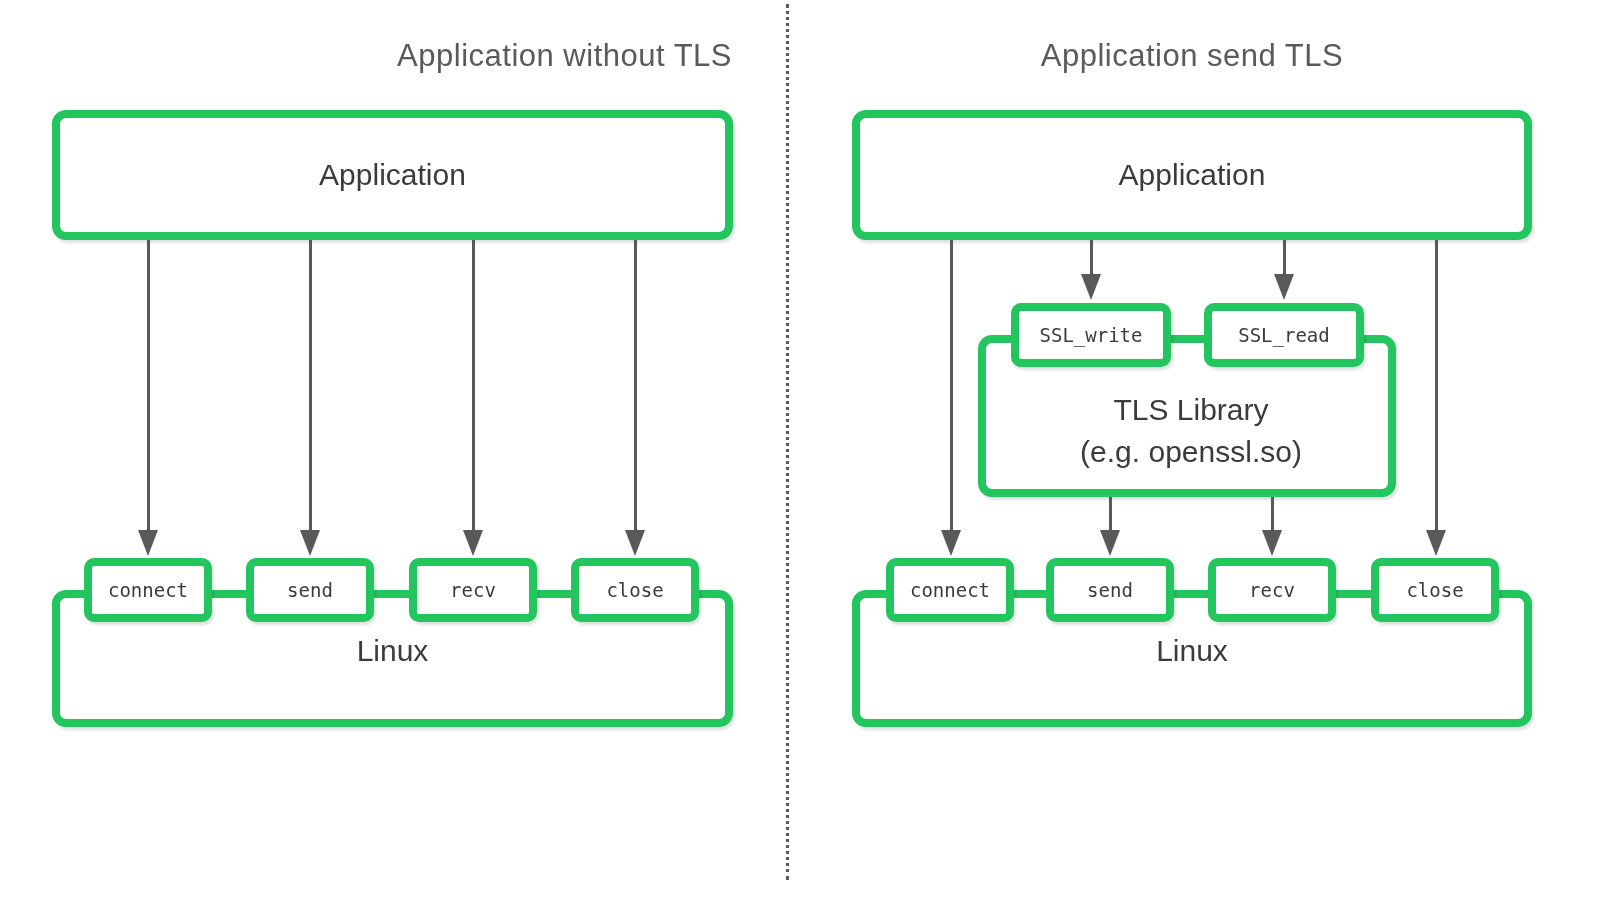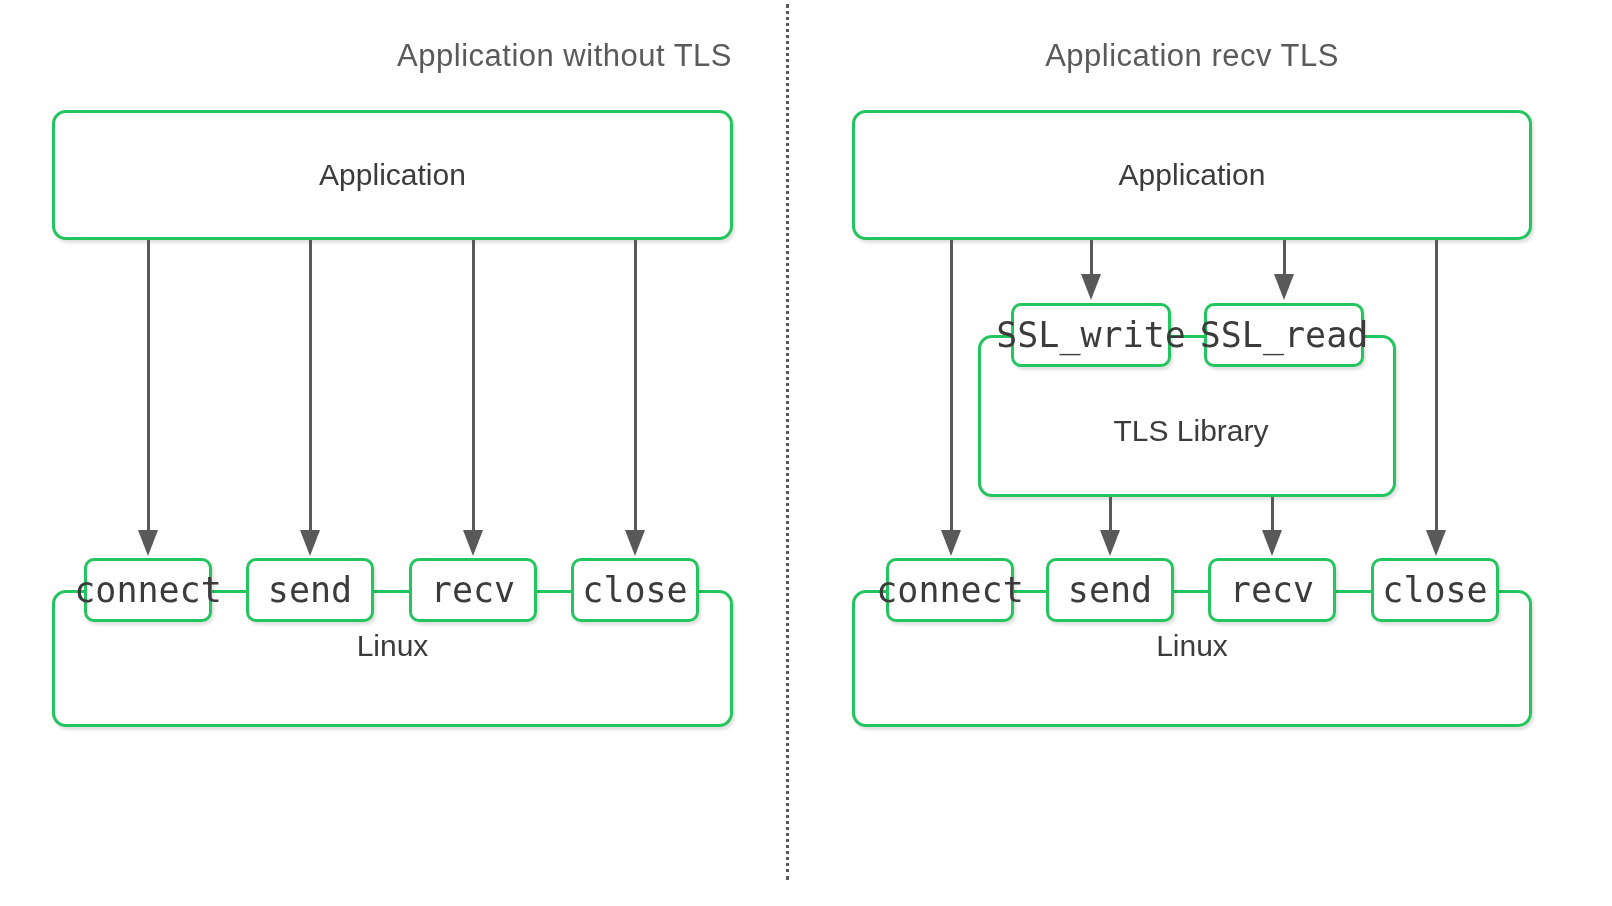--- a/index.html
+++ b/index.html
@@ -21,21 +21,21 @@
     position: absolute;
     text-align: center;
     font-size: 31px;
     color: #5a5a5a;
     letter-spacing: 0.5px;
   }
   .box {
     position: absolute;
     box-sizing: border-box;
     background: #ffffff;
-    border: 3px solid #22c55e;
+    border: 8px solid #22c55e;
     border-radius: 14px;
     box-shadow: 2px 3px 3px rgba(0,0,0,0.12);
     color: #3b3b3b;
   }
   .big-box {
     display: flex;
     align-items: center;
     justify-content: center;
     font-size: 30px;
   }
@@ -51,21 +51,21 @@
     text-align: center;
     font-size: 30px;
     color: #3b3b3b;
   }
   .small-box {
     display: flex;
     align-items: center;
     justify-content: center;
     border-radius: 10px;
     font-family: "DejaVu Sans Mono", monospace;
-    font-size: 35px;
+    font-size: 19px;
     z-index: 3;
     height: 64px;
   }
   .tls-box {
     display: flex;
     flex-direction: column;
     align-items: center;
     justify-content: center;
     padding-top: 30px;
     z-index: 1;
@@ -146,21 +146,21 @@
       <span>recv</span>
     </div>
     <div class="box small-box" style="left:571px; top:558px; width:128px;">
       <span>close</span>
     </div>
   </div>
 
   <div class="divider"></div>
 
   <div>
-    <div class="panel-title" style="left:852px; top:38px; width:680px;">Application recv TLS</div>
+    <div class="panel-title" style="left:852px; top:38px; width:680px;">Application send TLS</div>
 
     <div class="box big-box" style="left:852px; top:110px; width:680px; height:130px;">
       <span>Application</span>
     </div>
 
     <div class="arrow" style="left:941px; top:240px;">
       <div class="shaft" style="height:290px;"></div>
       <div class="head" style="top:290px;"></div>
     </div>
     <div class="arrow" style="left:1426px; top:240px;">
@@ -172,20 +172,21 @@
       <div class="shaft" style="height:34px;"></div>
       <div class="head" style="top:34px;"></div>
     </div>
     <div class="arrow" style="left:1274px; top:240px;">
       <div class="shaft" style="height:34px;"></div>
       <div class="head" style="top:34px;"></div>
     </div>
 
     <div class="box tls-box" style="left:978px; top:335px; width:418px; height:162px;padding-left:8px;">
       <div>TLS Library</div>
+      <div>(e.g. openssl.so)</div>
     </div>
 
     <div class="box small-box" style="left:1011px; top:303px; width:160px;">
       <span>SSL_write</span>
     </div>
     <div class="box small-box" style="left:1204px; top:303px; width:160px;align-items:center;">
       <span>SSL_read</span>
     </div>
 
     <div class="arrow" style="left:1100px; top:497px;">

